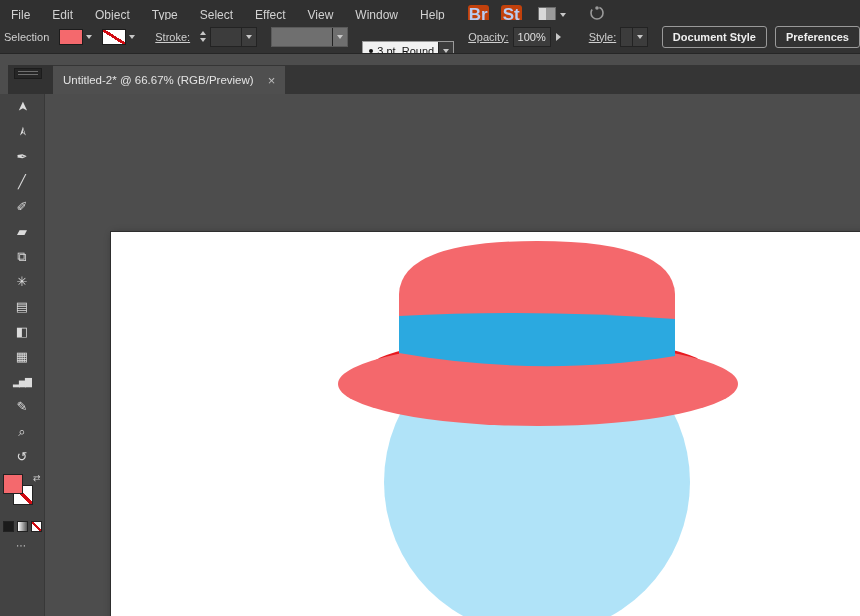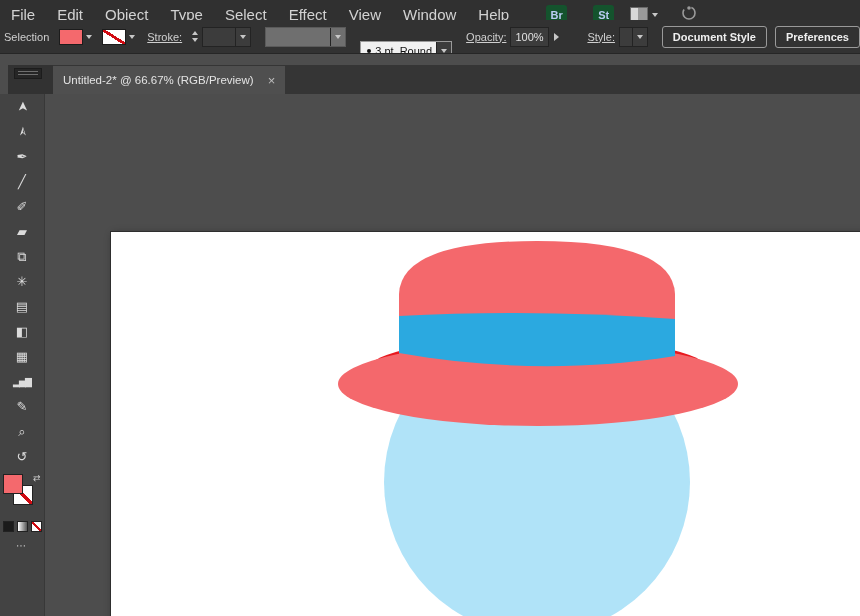--- a/index.html
+++ b/index.html
@@ -1,22 +1,22 @@
 <!DOCTYPE html>
 <html><head>
 <meta charset="utf-8">
 <style>
   html,body{margin:0;padding:0;width:860px;height:616px;overflow:hidden;
     font-family:"Liberation Sans",sans-serif;background:#4d4d4d;user-select:none;}
   
   .menubar{position:absolute;left:0;top:0;width:860px;height:30px;background:#303030;
     display:flex;align-items:center;border-bottom:1px solid #262626;box-sizing:border-box;}
-  .menu-item{color:#d2d2d2;font-size:15px;padding:0 11px;line-height:30px;white-space:nowrap;}
-  .mb-badge{width:21px;height:20px;border-radius:3px;background:#14532d;color:#b9ccf2;
-    font-size:11px;font-weight:bold;display:flex;align-items:center;justify-content:center;margin-left:26px;}
+  .menu-item{color:#d2d2d2;font-size:12px;padding:0 11px;line-height:30px;white-space:nowrap;}
+  .mb-badge{width:21px;height:20px;border-radius:3px;background:#c2410c;color:#b9ccf2;
+    font-size:17px;font-weight:bold;display:flex;align-items:center;justify-content:center;margin-left:12px;}
   .mb-badge:first-of-type{margin-left:26px;}
   .layout-icon{margin-left:16px;display:flex;align-items:center;gap:4px;}
   .layout-icon .pane{width:16px;height:13px;background:#9a9a9a;border:1px solid #6a6a6a;display:flex;}
   .layout-icon .pane i{display:block;width:7px;height:100%;background:#d8d8d8;}
   .chev{width:0;height:0;border-left:3.5px solid transparent;border-right:3.5px solid transparent;
     border-top:4px solid #c7c7c7;}
   .share-icon{margin-left:22px;color:#9a9a9a;}
   
   .controlbar{position:absolute;left:0;top:20px;width:860px;height:34px;background:#323232;
     display:flex;align-items:center;border-bottom:1px solid #262626;box-sizing:border-box;overflow:hidden;}
@@ -110,21 +110,21 @@
 
   <span class="swgroup">
     <span class="swatch fill" style="background: rgb(244, 105, 109);"></span>
     <span class="chev"></span>
   </span>
   <span class="swgroup">
     <span class="swatch stroke-none"></span>
     <span class="chev"></span>
   </span>
 
-  <span class="cb-label cb-link" style="margin-left:12px;">Stroke:</span>
+  <span class="cb-label cb-link" style="margin-left:20px;">Stroke:</span>
   <span class="stepper">
     <span class="up"></span>
     <span class="chev"></span>
   </span>
   <span class="combo" style="width:58px;">
     <span class="val"></span>
     <span class="dd">
         <span class="chev"></span>
       </span>
   </span>

